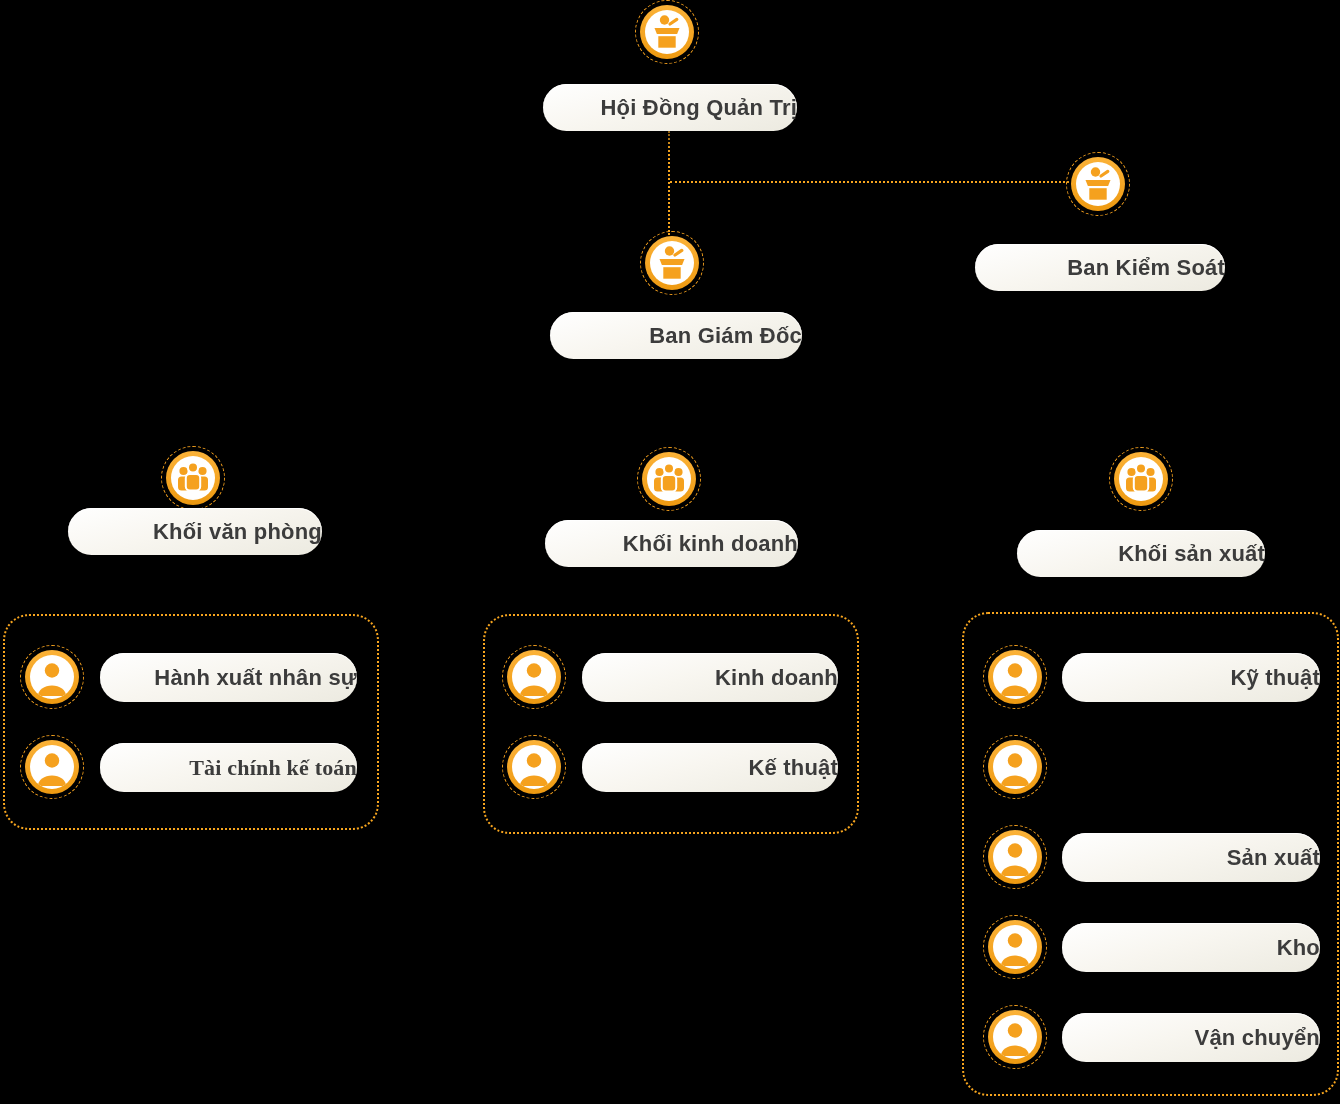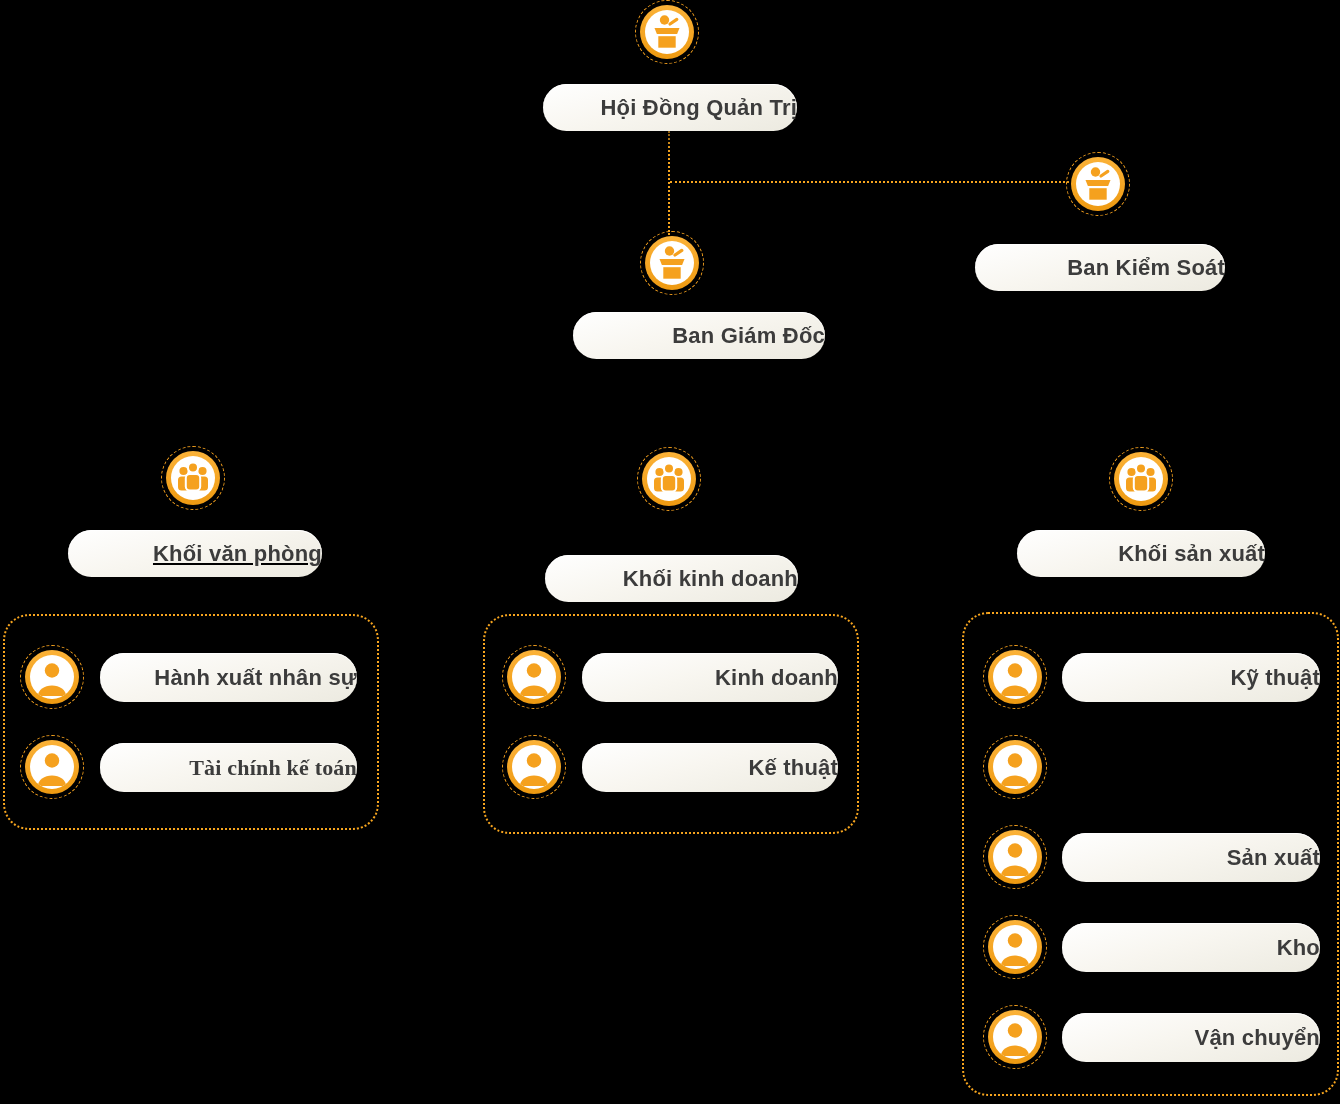--- a/index.html
+++ b/index.html
@@ -86,57 +86,57 @@
         <svg viewBox="0 0 44 44">
           <g fill="#F5A11E">
             <circle cx="19.5" cy="10" r="4.7"></circle>
             <path d="M25 14 L31.8 9.4" stroke="#F5A11E" stroke-width="3.2" stroke-linecap="round" fill="none"></path>
             <path d="M9.5 18 h25 l-2.4 6 h-20.2 z"></path>
             <rect x="13.3" y="26.2" width="17.4" height="11.5"></rect>
           </g>
         </svg>
       </div>
   </div>
-  <div class="pill" style="left:573px; top:312px; width:252px;">
+  <div class="pill" style="left:550px; top:312px; width:252px;">
     <span>Ban Giám Đốc</span>
   </div>
 
   <div class="badge" style="left:166px; top:451px;">
     <div class="badge-inner">
         <svg viewBox="0 0 44 44">
           <g fill="#F5A11E">
             <circle cx="12.5" cy="15" r="4.1"></circle>
             <rect x="7" y="20.5" width="11" height="14" rx="3.5"></rect>
             <circle cx="31.5" cy="15" r="4.1"></circle>
             <rect x="26" y="20.5" width="11" height="14" rx="3.5"></rect>
             <circle cx="22" cy="11.5" r="5" stroke="#fff" stroke-width="2"></circle>
             <rect x="14.8" y="18" width="14.4" height="16.5" rx="4" stroke="#fff" stroke-width="2"></rect>
           </g>
         </svg>
       </div>
   </div>
-  <div class="pill" style="left:68px; top:530px; width:254px;text-decoration:underline;">
+  <div class="pill" style="left:68px; top:508px; width:254px;">
     <span>Khối văn phòng</span>
   </div>
 
   <div class="badge" style="left:642px; top:452px;">
     <div class="badge-inner">
         <svg viewBox="0 0 44 44">
           <g fill="#F5A11E">
             <circle cx="12.5" cy="15" r="4.1"></circle>
             <rect x="7" y="20.5" width="11" height="14" rx="3.5"></rect>
             <circle cx="31.5" cy="15" r="4.1"></circle>
             <rect x="26" y="20.5" width="11" height="14" rx="3.5"></rect>
             <circle cx="22" cy="11.5" r="5" stroke="#fff" stroke-width="2"></circle>
             <rect x="14.8" y="18" width="14.4" height="16.5" rx="4" stroke="#fff" stroke-width="2"></rect>
           </g>
         </svg>
       </div>
   </div>
-  <div class="pill" style="left:545px; top:555px; width:253px;">
+  <div class="pill" style="left:545px; top:520px; width:253px;">
     <span>Khối kinh doanh</span>
   </div>
 
   <div class="badge" style="left:1114px; top:452px;">
     <div class="badge-inner">
         <svg viewBox="0 0 44 44">
           <g fill="#F5A11E">
             <circle cx="12.5" cy="15" r="4.1"></circle>
             <rect x="7" y="20.5" width="11" height="14" rx="3.5"></rect>
             <circle cx="31.5" cy="15" r="4.1"></circle>

